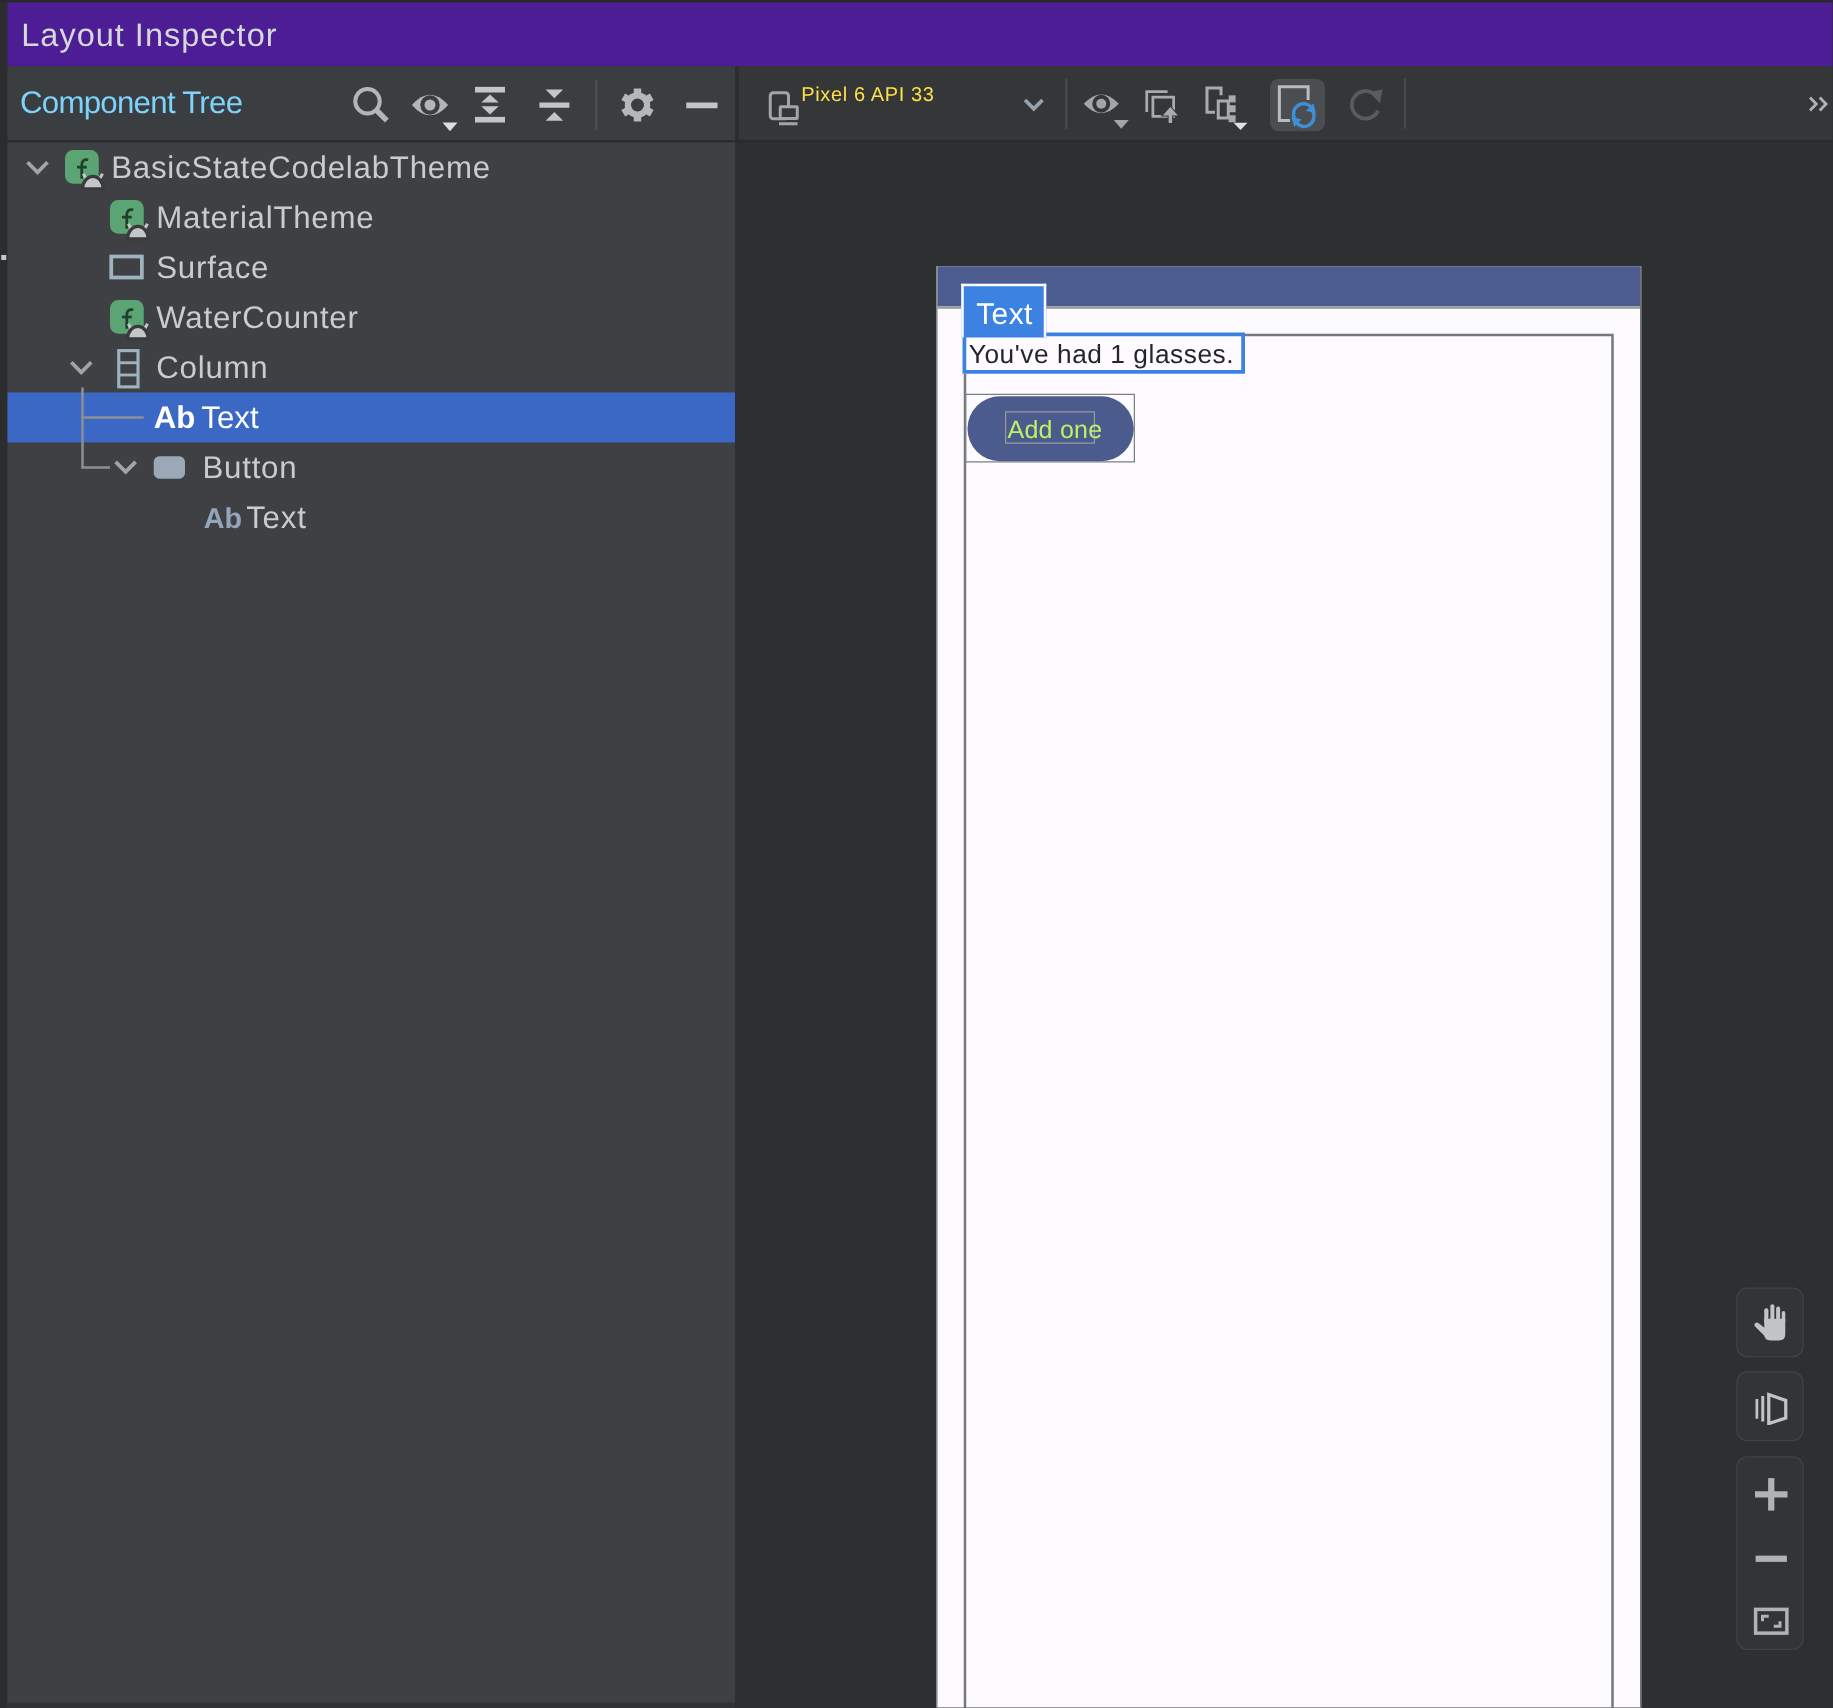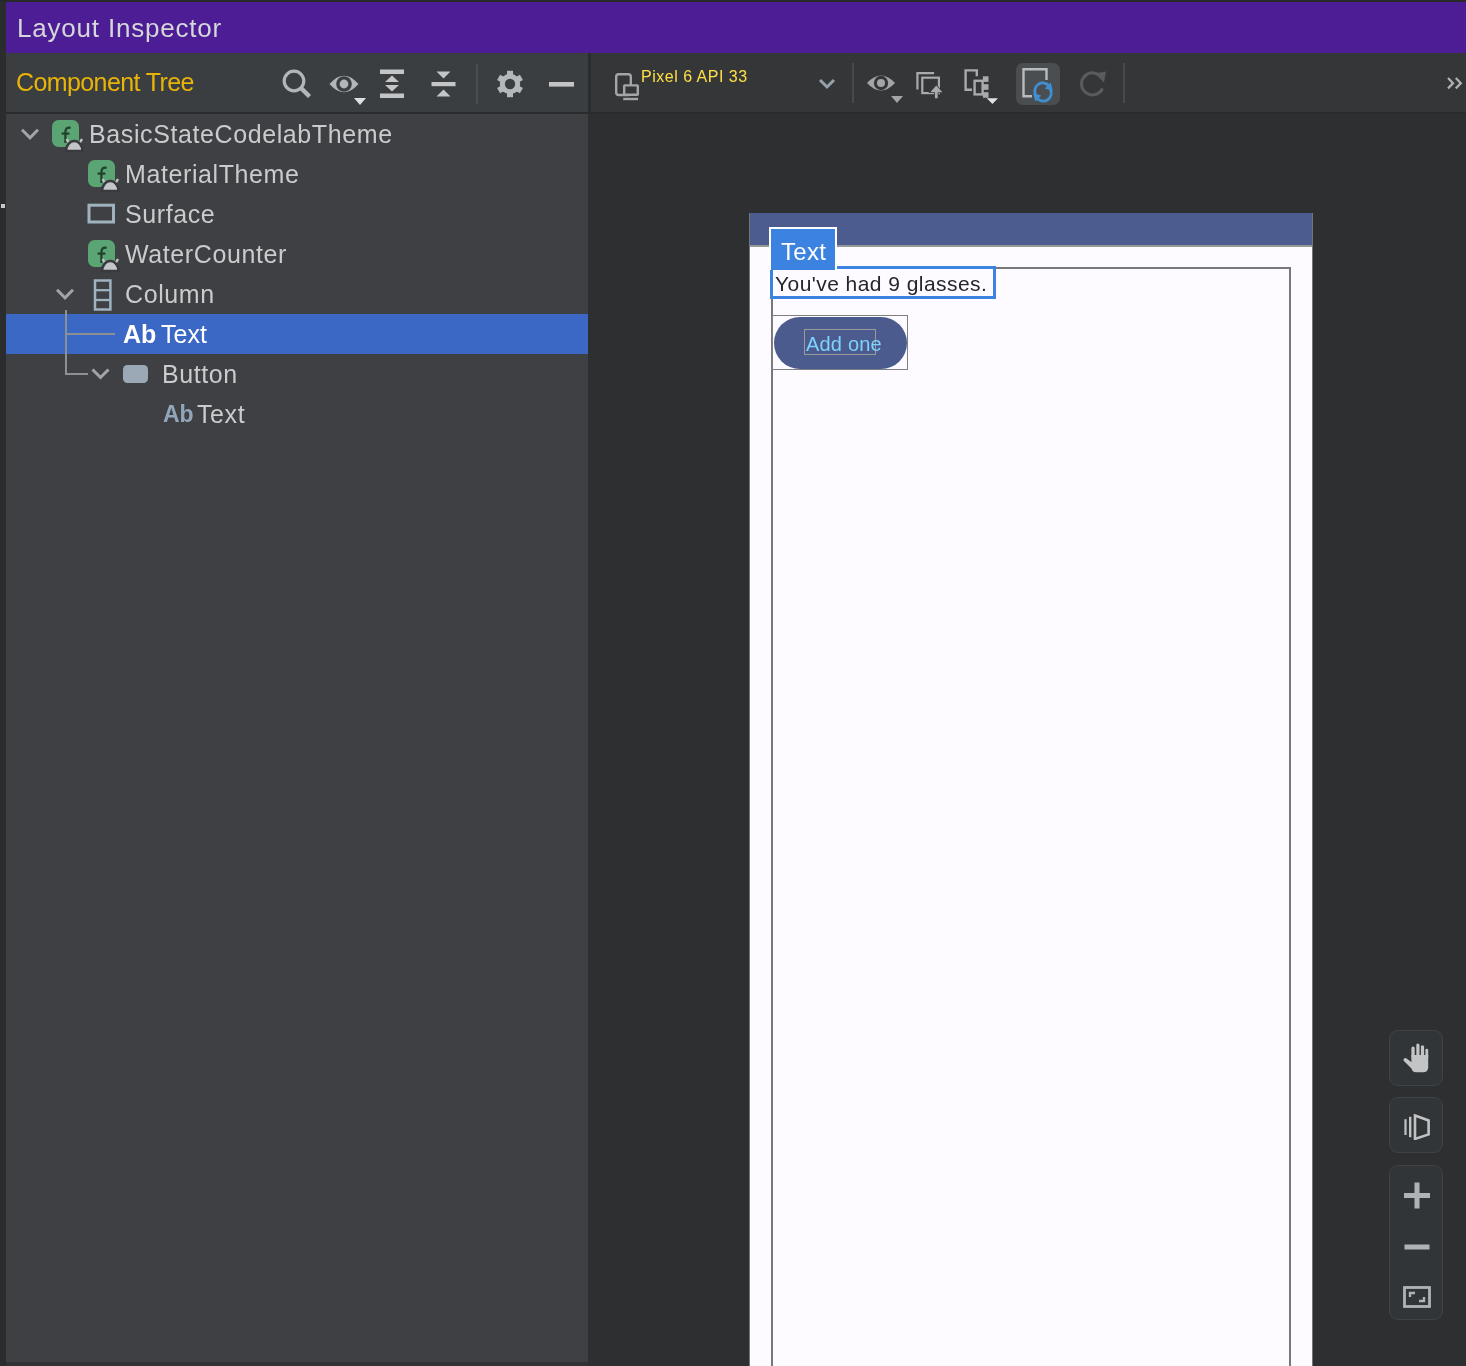--- a/index.html
+++ b/index.html
@@ -16,21 +16,21 @@
 <div class="abs" style="left:0;top:2px;width:6px;height:1364px;background:#2a2c2e"></div>
 
 <div class="abs" style="left:6px;top:2px;width:1460px;height:51px;background:#4c1d95;">
   <div class="abs" style="left:11px;top:11px;font-size:26px;letter-spacing:0.8px;color:#d5d7d9;">Layout Inspector</div>
 </div>
 
 <div class="abs" style="left:6px;top:53px;width:582px;height:59px;background:#3b3e40;"></div>
 <div class="abs" style="left:588px;top:53px;width:3px;height:59px;background:#2a2c2e;"></div>
 <div class="abs" style="left:591px;top:53px;width:875px;height:59px;background:#343638;"></div>
 <div class="abs" style="left:6px;top:112px;width:1460px;height:2px;background:#292b2d;"></div>
-<div class="abs" style="left:16px;top:68px;font-size:25px;letter-spacing:-0.6px;color:#eab308;">Component Tree</div>
+<div class="abs" style="left:16px;top:68px;font-size:25px;letter-spacing:-0.6px;color:#7dd3fc;">Component Tree</div>
 
 <div class="abs" id="hdr-icons" style="left:280px;top:60px;">
   <svg width="310" height="50" viewBox="0 0 310 50">
 
     <circle cx="14" cy="21" r="9.8" fill="none" stroke="#b3b6b8" stroke-width="3.2"></circle>
     <line x1="21" y1="28" x2="29.5" y2="36.5" stroke="#b3b6b8" stroke-width="4.4"></line>
 
     <path d="M 49.5 24 Q 64 7.5 78.5 24 Q 64 40.5 49.5 24 Z" fill="#b3b6b8"></path>
     <circle cx="64" cy="24" r="7.8" fill="#3b3e40"></circle>
     <circle cx="64" cy="24" r="4.4" fill="#b3b6b8"></circle>
@@ -187,31 +187,31 @@
 
 <div class="abs" style="left:6px;top:1362px;width:582px;height:4px;background:#303234;"></div>
 
 <div class="abs" style="left:749px;top:213px;width:564px;height:1153px;background:#fdfbff;border-left:1px solid #737577;border-right:1px solid #737577;"></div>
 <div class="abs" style="left:750px;top:213px;width:562px;height:32px;background:#4d5c8f;"></div>
 <div class="abs" style="left:750px;top:245px;width:562px;height:2px;background:#96989a;"></div>
 
 <div class="abs" style="left:771px;top:267px;width:520px;height:1110px;border:2px solid #76787a;"></div>
 
 <div class="abs" style="left:770px;top:266px;width:226px;height:33px;background:#fdfbff;border:3px solid #3c82e1;">
-  <div class="abs" style="left:2px;top:3px;font-size:21px;letter-spacing:0.45px;color:#26262a;">You've had 9 glasses.</div>
+  <div class="abs" style="left:2px;top:3px;font-size:21px;letter-spacing:0.45px;color:#26262a;">You've had 1 glasses.</div>
 </div>
 
 <div class="abs" style="left:769px;top:227px;width:68px;height:43px;background:#3c82e1;border:2px solid #fdfdfd;border-bottom:none;">
   <div class="abs" style="left:10px;top:9px;font-size:24px;letter-spacing:0.3px;color:#ffffff;">Text</div>
 </div>
 
 <div class="abs" style="left:772px;top:315px;width:136px;height:55px;border:1px solid #7d7f81;"></div>
 <div class="abs" style="left:774px;top:317px;width:133px;height:52px;border-radius:26px;background:#4c5b8e;"></div>
 <div class="abs" style="left:804px;top:329px;width:72px;height:26px;border:1px solid #97999b;"></div>
-<div class="abs" style="left:806px;top:333px;font-size:20px;letter-spacing:0.2px;color:#7dd3fc;">Add one</div>
+<div class="abs" style="left:806px;top:333px;font-size:20px;letter-spacing:0.2px;color:#bef264;">Add one</div>
 
 <div class="abs" style="left:1389px;top:1030px;width:54px;height:56px;background:#323537;border:1px solid #404345;border-radius:9px;">
   <svg class="abs" style="left:13px;top:12px;" width="28" height="32" viewBox="0 0 28 32">
     <g fill="#c2c4c6">
       <rect x="8.4" y="3.5" width="3.3" height="12" rx="1.6"></rect>
       <rect x="13.3" y="0.4" width="3.2" height="15" rx="1.6"></rect>
       <rect x="17.9" y="2.2" width="3.2" height="13" rx="1.6"></rect>
       <rect x="22.4" y="5.8" width="2.8" height="10" rx="1.4"></rect>
       <path d="M 8.4 12 L 25.2 12 L 25.2 24.3 Q 25.2 29.3 20.2 29.3 L 13.4 29.3 Q 8.4 29.3 8.4 24.3 Z"></path>
       <path d="M 10.5 27.5 L 0.9 18 Q -0.1 16.9 1.1 15.6 Q 2.3 14.4 3.6 15.4 L 13 22.5 Z"></path>

